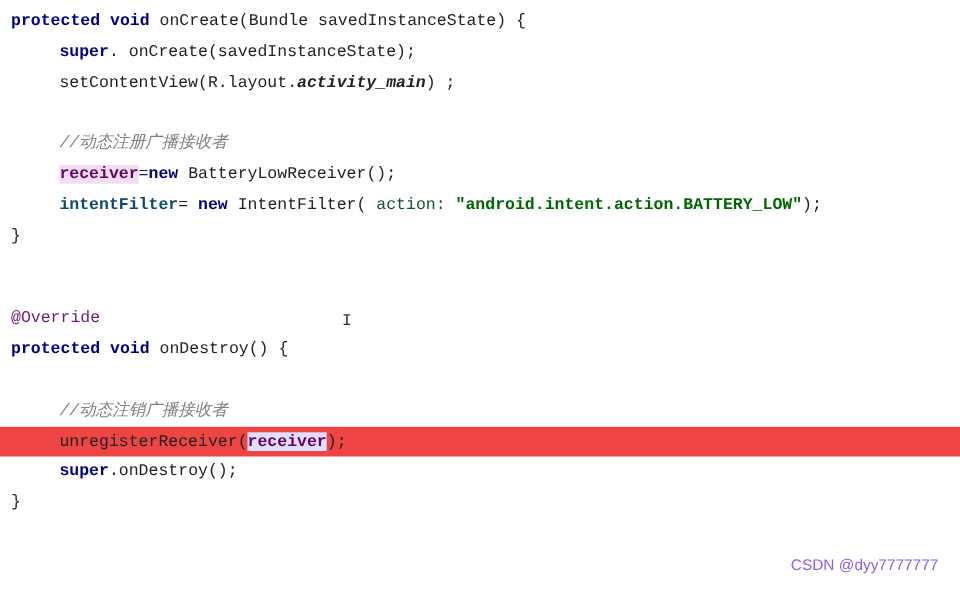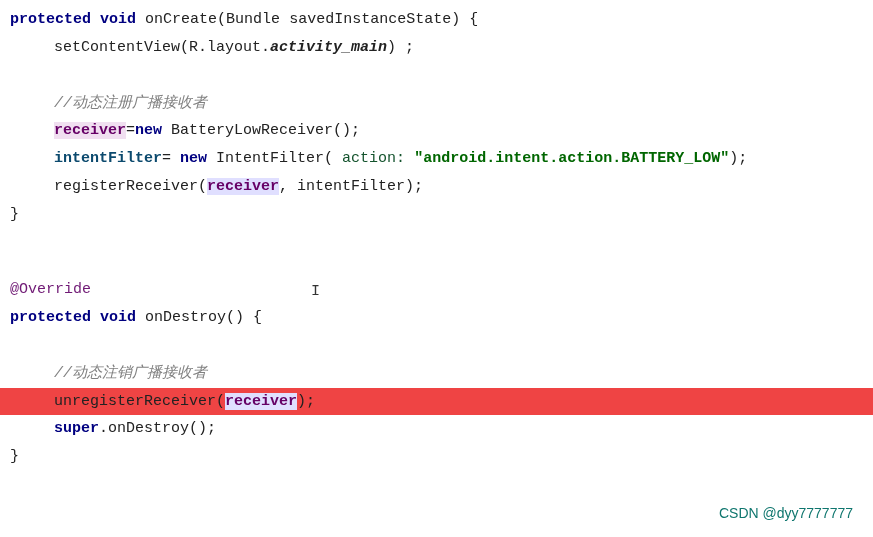--- a/index.html
+++ b/index.html
@@ -38,46 +38,46 @@
     .caret {
       display:inline-block;
       width:1px; height:16px;
       position: relative; top:2px;
       color:#333;
     }
     .watermark {
       position: absolute;
       right: 20px;
       bottom: 10px;
-      color: #0f766e;
+      color: #8b5cf6;
       font-family: Arial, sans-serif;
       font-size: 14px;
     }
     .spacer { height: 28px; }
     .spacer-big { height: 48px; }
   </style>
 </head>
 <body>
 
 <div class="editor-area">
 
   <div class="line indent1"><span class="kw">protected</span> <span class="kw">void</span> <span class="method">onCreate</span>(<span>Bundle</span> <span>savedInstanceState</span>) {</div>
 
+  <div class="line indent2"><span class="kw">super</span>. <span>onCreate(savedInstanceState);</span></div>
 
   <div class="line indent2"><span>setContentView(R.layout.</span><span class="italic-ref">activity_main</span><span>) ;</span></div>
 
   <div class="spacer"></div>
 
   <div class="line indent2"><span class="comment">//动态注册广播接收者</span></div>
 
   <div class="line indent2"><span class="field-hl">receiver</span><span>=</span><span class="kw">new</span><span> BatteryLowReceiver();</span></div>
 
   <div class="line indent2"><span class="field-purple">intentFilter</span><span>= </span><span class="kw">new</span><span> IntentFilter( </span><span class="hint">action:</span><span> </span><span class="string">"android.intent.action.BATTERY_LOW"</span><span>);</span></div>
 
-  <div class="line indent2"><span>registerReceiver(</span><span class="usage-hl">receiver</span><span>, intentFilter);</span></div>
 
   <div class="line indent1"><span>}</span></div>
 
   <div class="spacer-big"></div>
 
   <div class="line indent1"><span class="annotation">@Override</span><span style="display:inline-block;width:220px"></span><span class="caret">I</span></div>
 
   <div class="line indent1"><span class="kw">protected</span> <span class="kw">void</span> <span class="method">onDestroy</span><span>() {</span></div>
 
   <div class="spacer"></div>

